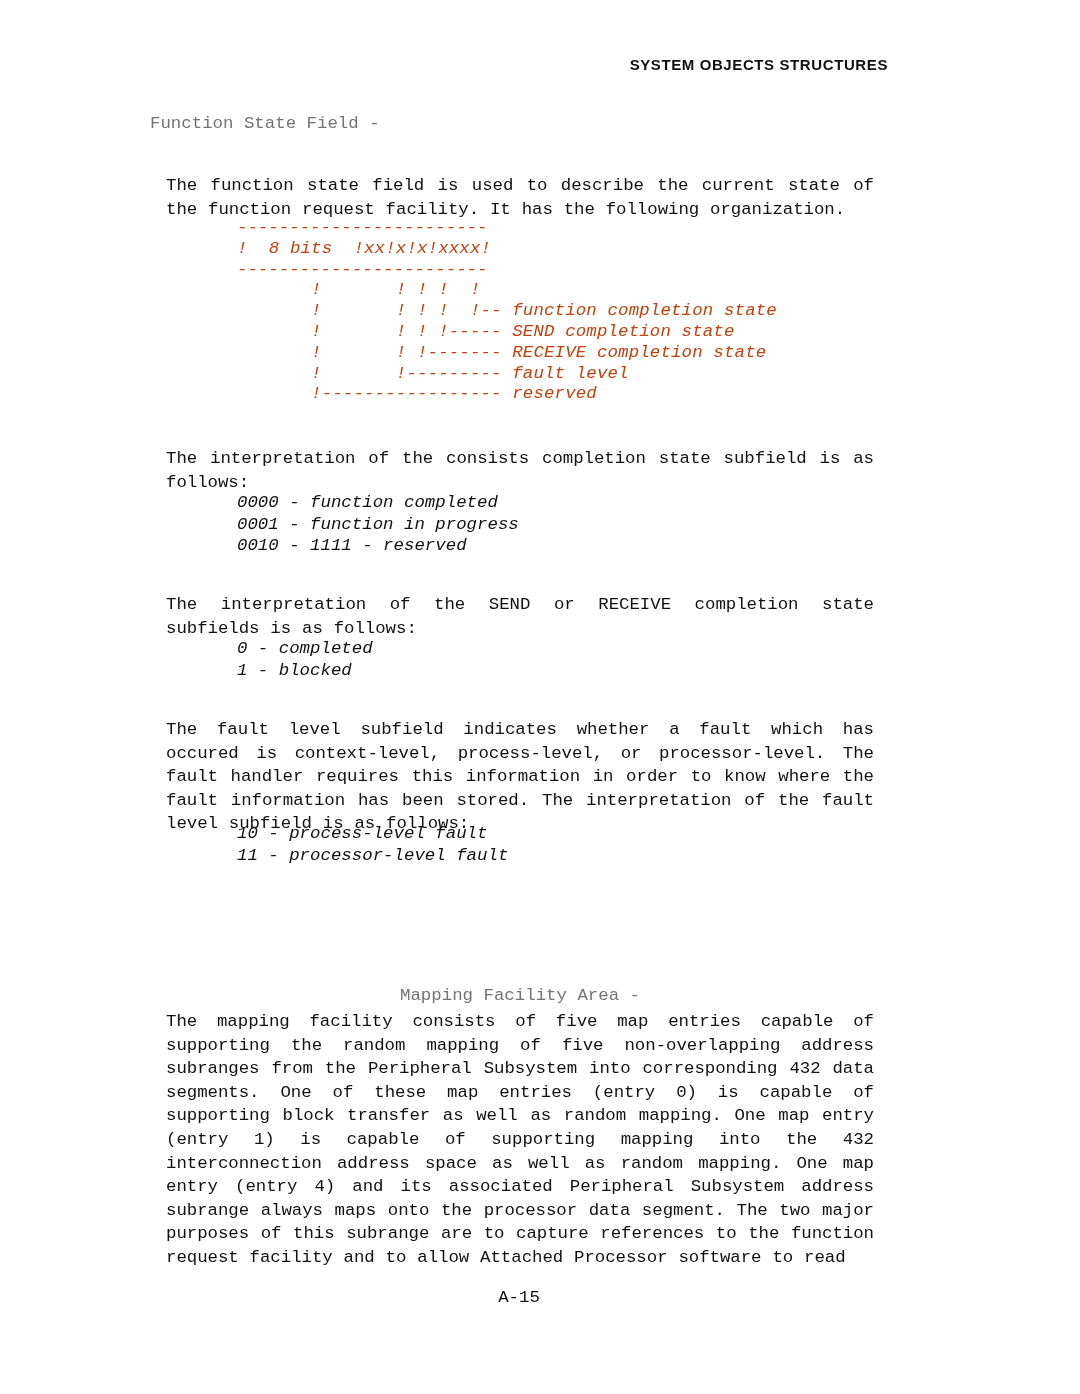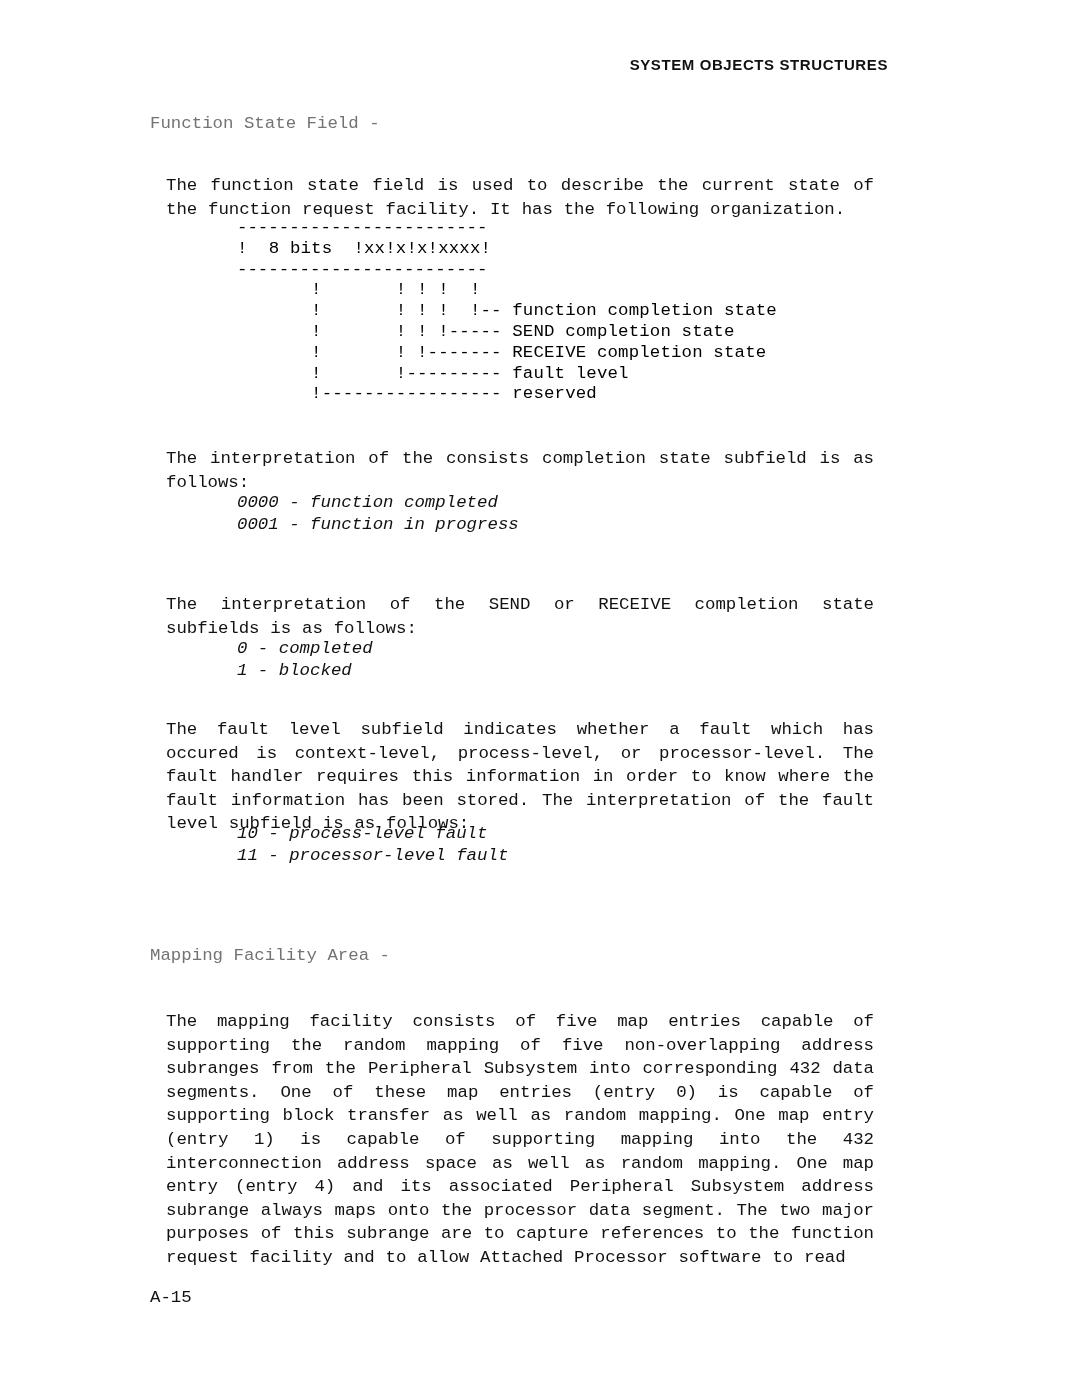--- a/index.html
+++ b/index.html
@@ -76,49 +76,50 @@
   }
 
   
   .diagram {
     position: absolute;
     left: 237px;
     top: 218px;
     font-size: 17.4px;
     line-height: 20.8px;
     white-space: pre;
-    color: #000000;
+    color: #c2410c;
     letter-spacing: 0.15px;
+    font-style: italic;
   }
   .diagram .rule {
     letter-spacing: 0px;
   }
 
   
   .folio {
     position: absolute;
     left: 150px;
     top: 1288px;
     width: 738px;
-    text-align: left;
+    text-align: center;
     font-size: 17.4px;
     white-space: pre;
     color: #111;
   }
 
   
   .at-120 { top: 112px; }
   .at-160 { top: 158px; }
   .at-432 { top: 431px; }
   .at-493 { top: 492px; }
   .at-578 { top: 577px; }
   .at-638 { top: 638px; }
   .at-703 { top: 702px; }
   .at-824 { top: 823px; }
-  .at-952 { top: 944px; }
+  .at-952 { top: 984px; text-align: center; }
   .at-994 { top: 994px; }
 </style>
 </head>
 <body>
 
 <div class="page">
 
   <div class="running-head">SYSTEM OBJECTS STRUCTURES</div>
 
   <div class="col at-120">
@@ -139,20 +140,21 @@
 <span>       !       !--------- fault level</span>
 <span>       !----------------- reserved</span></div>
 
   <div class="col at-432">
     <p class="para">The interpretation of the consists completion state subfield is as follows:</p>
   </div>
 
   <div class="col at-493">
     <div class="listing">0000 - function completed</div>
     <div class="listing">0001 - function in progress</div>
+    <div class="listing">0010 - 1111 - reserved</div>
   </div>
 
   <div class="col at-578">
     <p class="para">The interpretation of the SEND or RECEIVE completion state subfields is as follows:</p>
   </div>
 
   <div class="col at-638">
     <div class="listing">0 - completed</div>
     <div class="listing">1 - blocked</div>
   </div>

